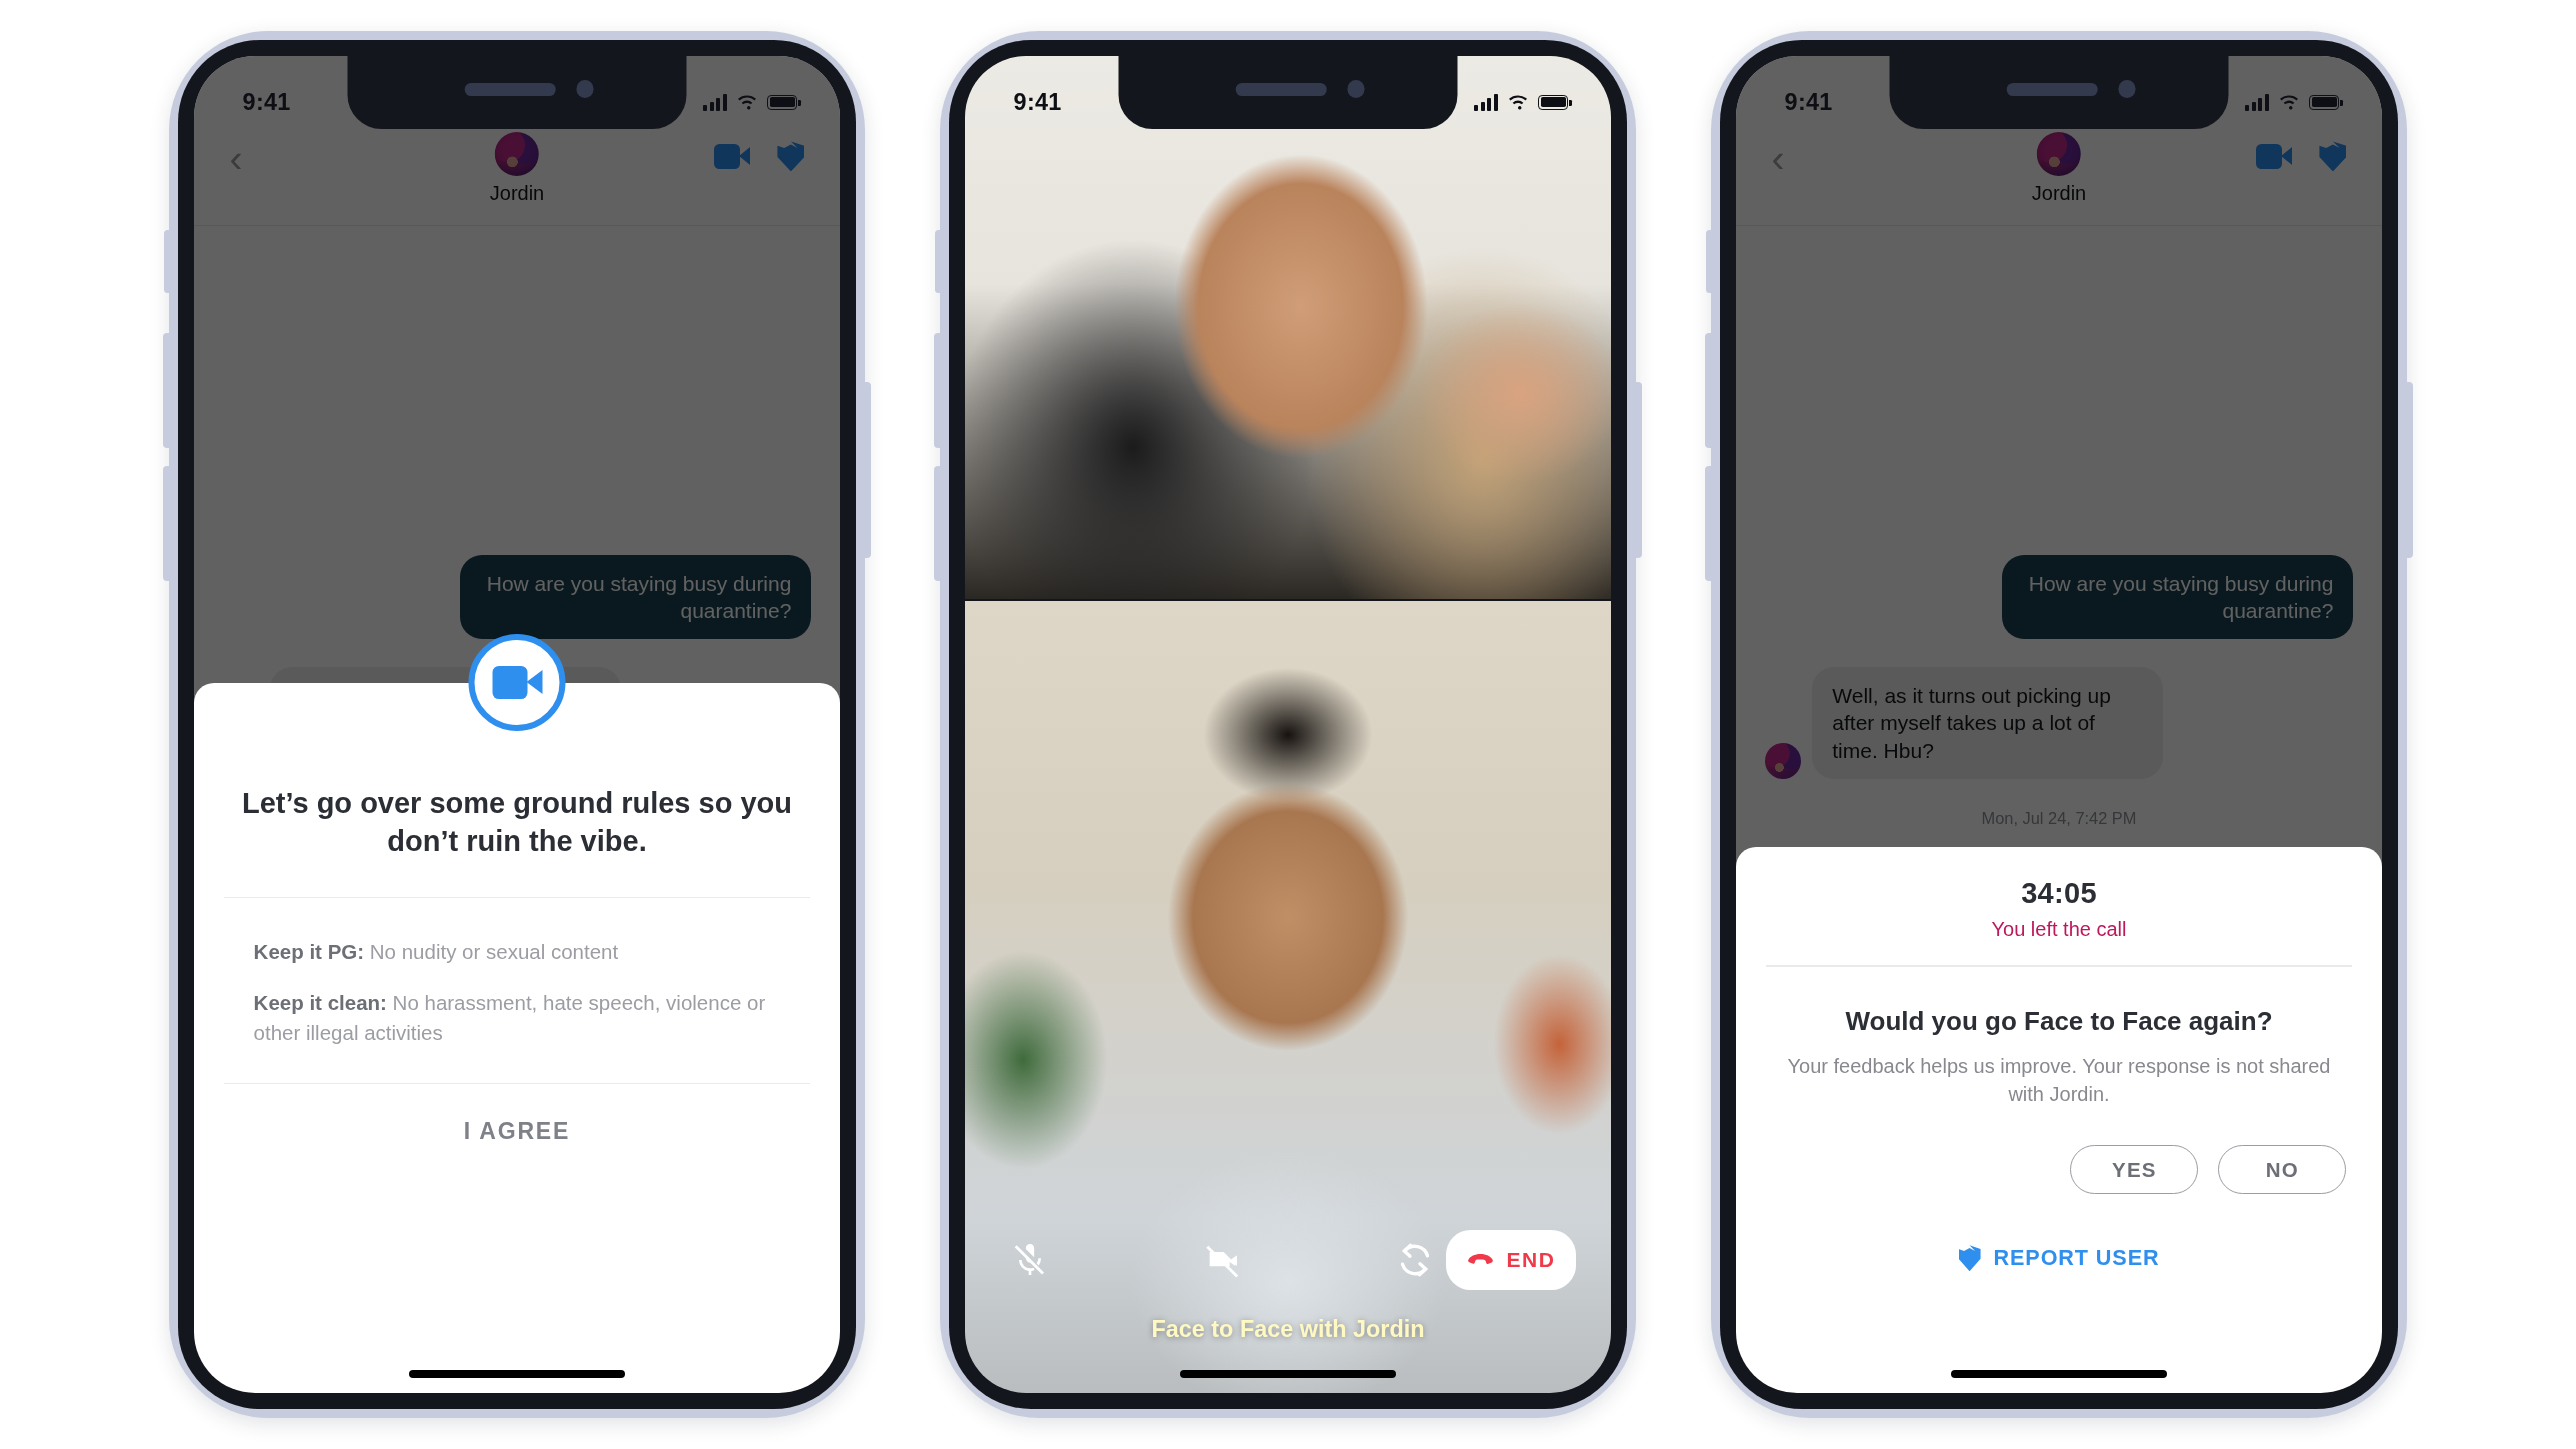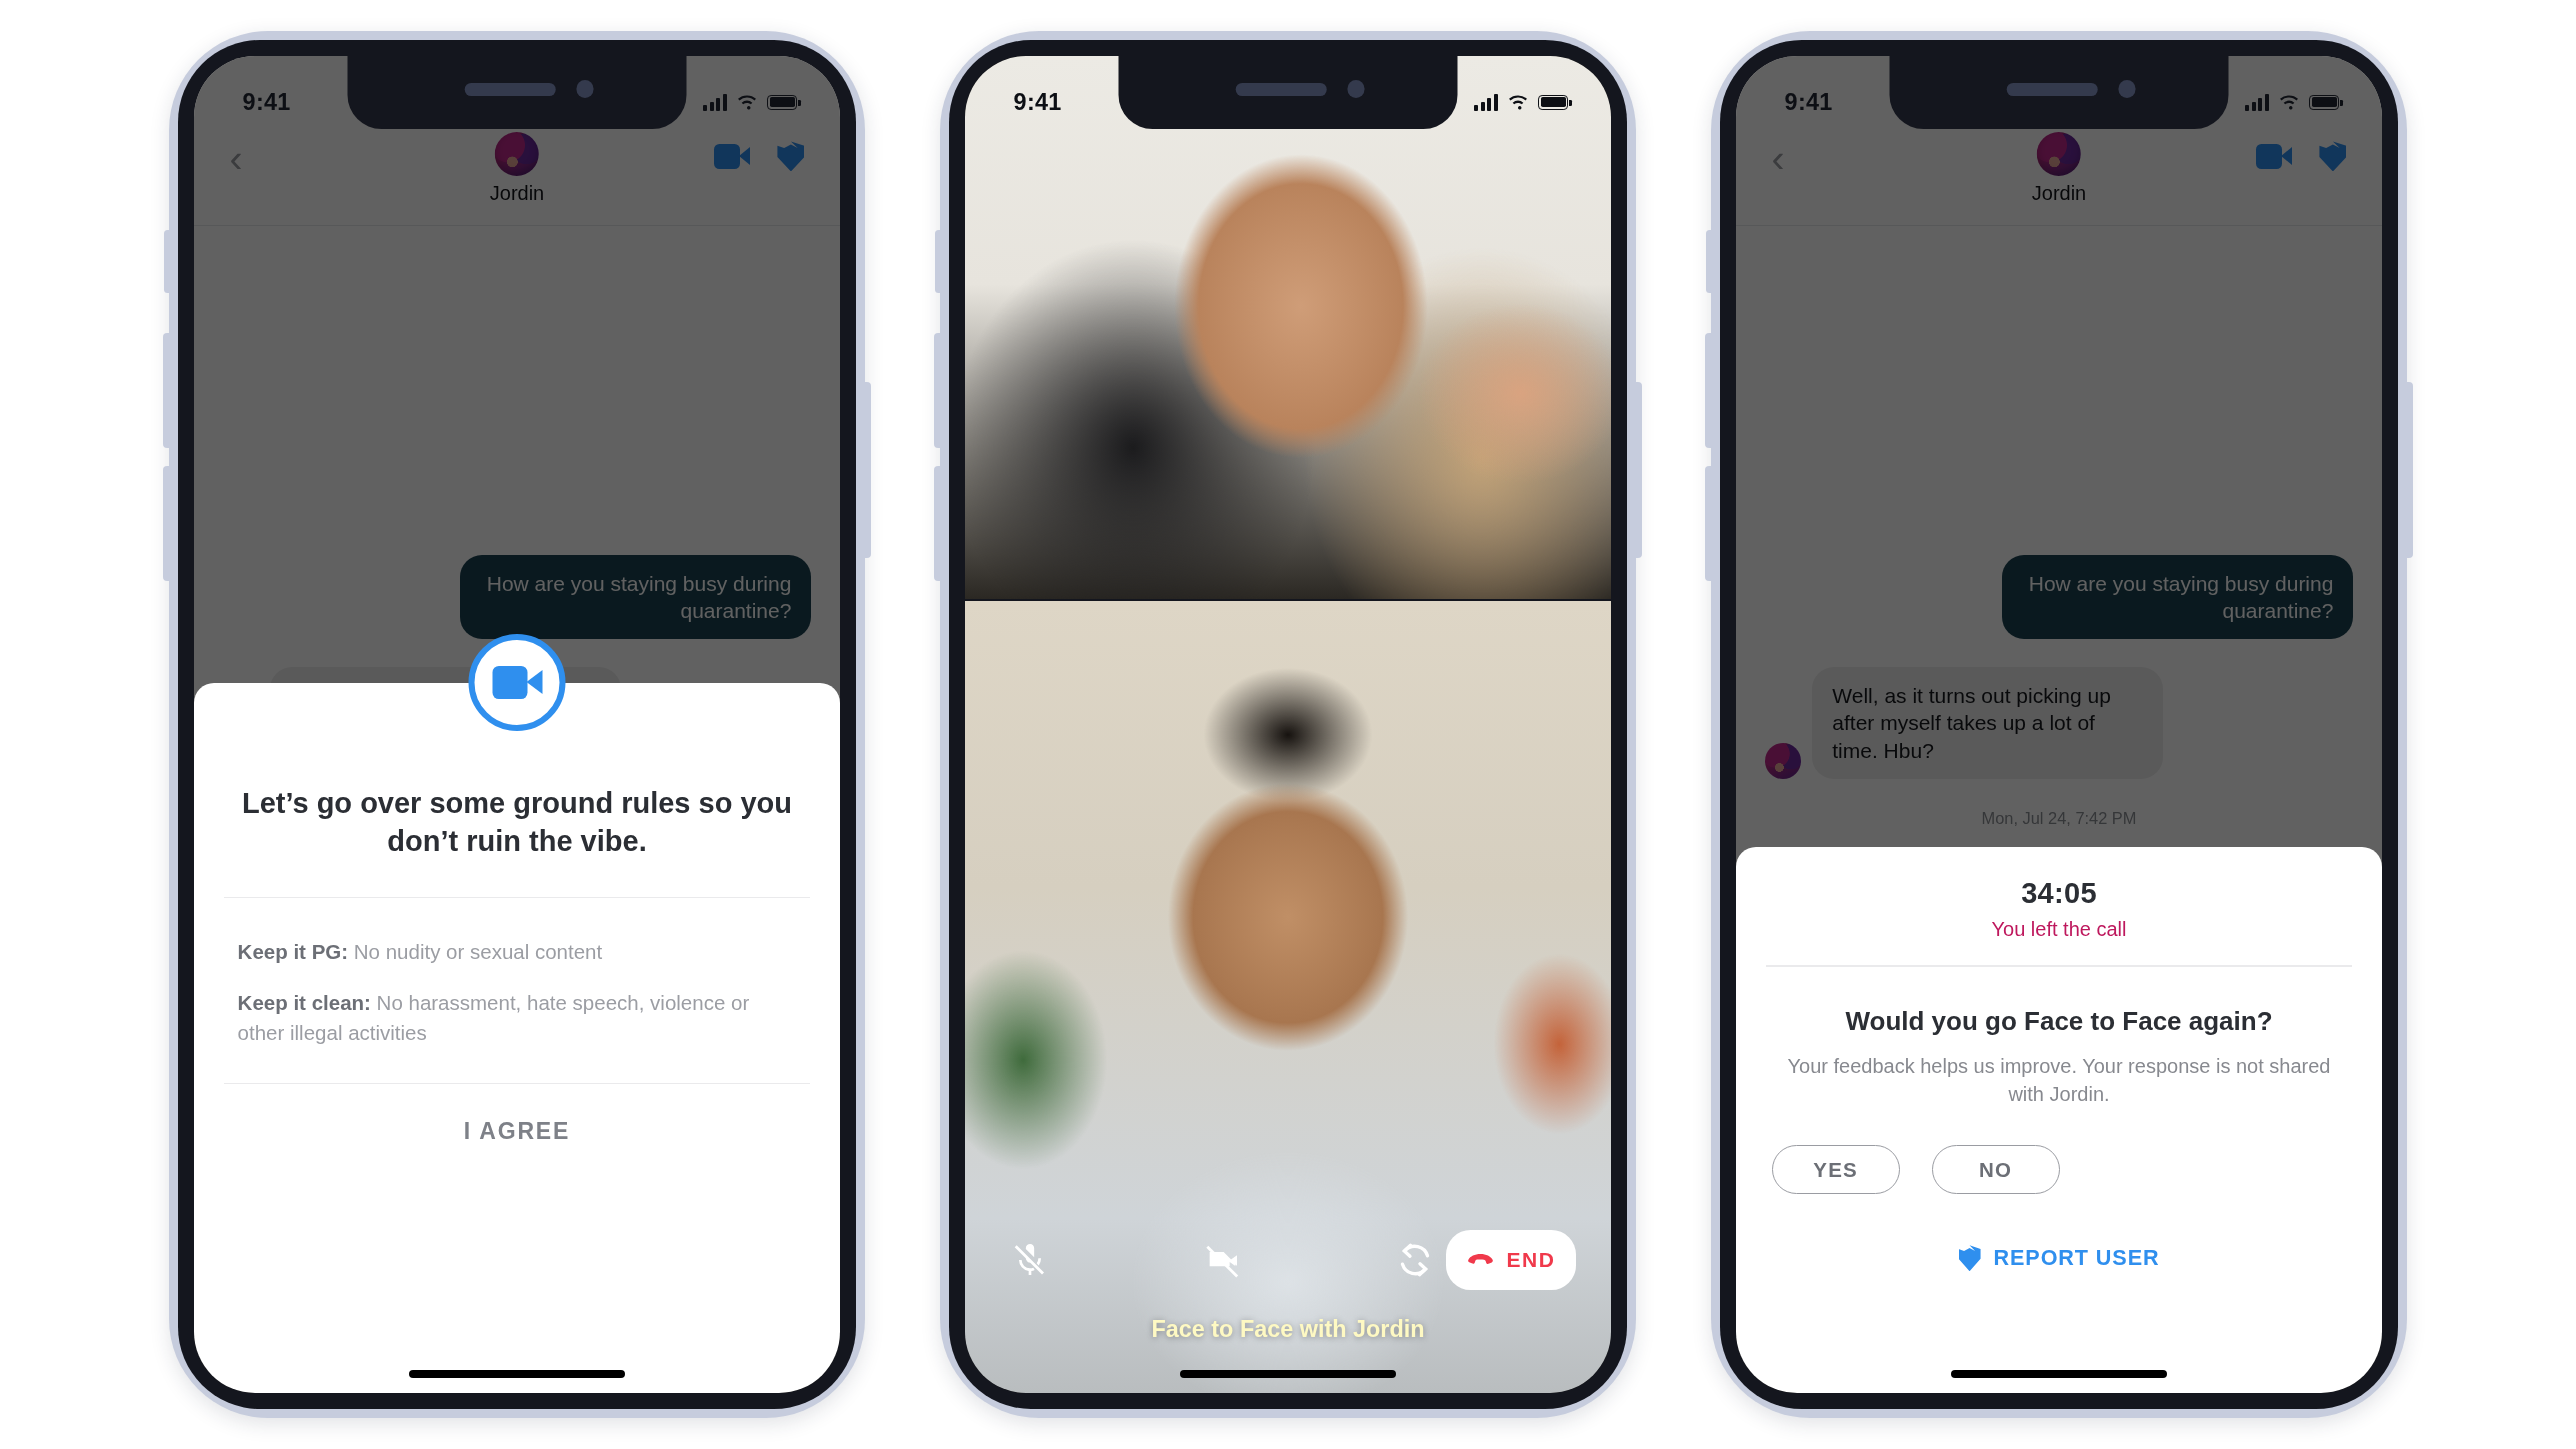--- a/index.html
+++ b/index.html
@@ -149,35 +149,35 @@
     display:flex; align-items:center; justify-content:center; z-index:31;
   }
   .rules-badge .icon-video { width:50px; height:33px; }
   .rules-badge .icon-video .b { width:35px; height:33px; border-radius:6.4px; }
   .rules-badge .icon-video .t { border-top:12.3px solid transparent;
                                 border-bottom:12.3px solid transparent;
                                 border-right:16px solid #2f8fee; top:4.1px; }
   .rules-title { padding:101px 47px 37px; text-align:center;
                  font-size:29px; font-weight:700; line-height:1.32; color:#2b2e34; }
   .rules-list { padding:39px 44px 36px; }
-  .rule { font-size:20.5px; line-height:1.42; color:#9b9da3; margin-bottom:22px; }
+  .rule { font-size:20.5px; line-height:1.42; color:#9b9da3; margin-bottom:22px;margin-left:16px; }
   .rule:last-child { margin-bottom:0; }
   .rule b { color:#6c6f76; font-weight:700; }
   .agree { padding:34px 0 0; text-align:center; font-size:23px; font-weight:700;
            letter-spacing:1.8px; color:#7e8188; }
 
   
   .recap-sheet { top:791px; }
   .recap-top { padding:30px 0 24.6px; text-align:center; }
   .recap-timer { font-size:29px; font-weight:700; color:#2b2e34; letter-spacing:0.3px; }
   .recap-sub { margin-top:8.2px; font-size:20px; color:#be185d; }
   .recap-main { padding:39px 36px 0; text-align:center; }
   .recap-q { font-size:26px; font-weight:700; color:#2b2e34; }
   .recap-note { margin-top:15px; font-size:20px; line-height:1.42; color:#87898f; }
-  .recap-btns { margin-top:37px; display:flex; justify-content:flex-start; gap:32px; }
+  .recap-btns { margin-top:37px; display:flex; justify-content:flex-end; gap:20px; }
   .pill { width:128px; height:49px; border:1.2px solid #9a9ca2; border-radius:26px;
           display:flex; align-items:center; justify-content:center;
           font-size:20.5px; font-weight:600; letter-spacing:1.2px; color:#6c6f76; }
   .report { margin-top:51px; display:flex; align-items:center; justify-content:center; gap:13px; }
   .report .icon-shield { width:22px; height:26px; }
   .report-label { font-size:21.6px; font-weight:700; letter-spacing:0.9px; color:#2f8fee; }
 
   
   .call { position:absolute; inset:0; background:#111; }
   .vid { position:absolute; left:0; right:0; overflow:hidden; }

